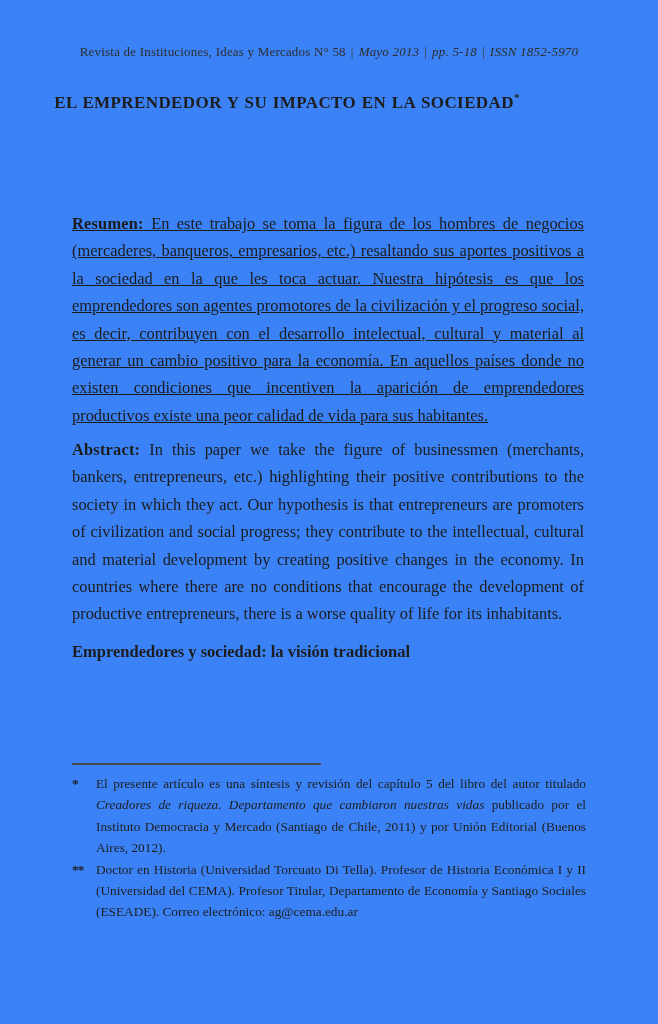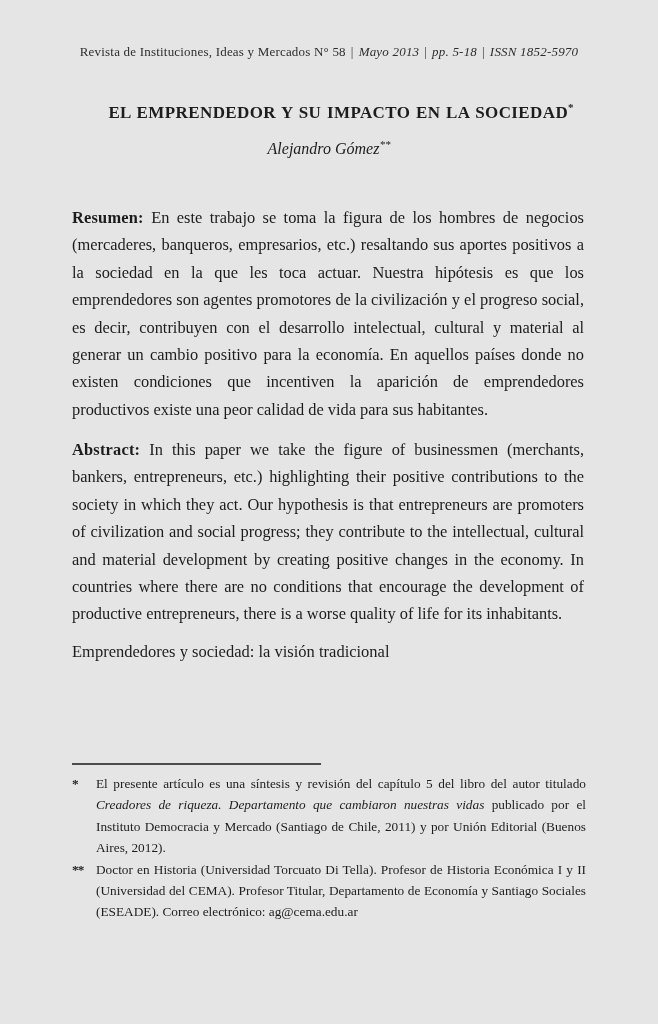--- a/index.html
+++ b/index.html
@@ -4,21 +4,21 @@
 <style>
   html, body {
     margin: 0;
     padding: 0;
     background: #ffffff;
   }
   .page {
     position: relative;
     width: 658px;
     height: 1024px;
-    background: #e5e5e5;
+    background: #3b82f6;
     overflow: hidden;
     font-family: "Liberation Serif", "DejaVu Serif", serif;
     color: #1d1d1d;
   }
 
   
   .journal-header {
     position: absolute;
     top: 44px;
     left: 0;
@@ -31,24 +31,24 @@
   }
   .journal-header .sep {
     padding: 0 5px;
     color: #3a3a3a;
   }
   .journal-header .it { font-style: italic; }
 
   
   .paper-title {
     position: absolute;
-    top: 92px;
+    top: 82px;
     left: 0;
     width: 574px;
-    text-align: right;
+    text-align: center;
     font-weight: bold;
     font-size: 17px;
     letter-spacing: 0.4px;
     word-spacing: 1px;
   }
   .paper-title sup, .author sup {
     font-size: 11px;
     vertical-align: super;
     line-height: 0;
   }
@@ -67,29 +67,29 @@
     position: absolute;
     left: 72px;
     width: 512px;
     margin: 0;
     font-size: 16.4px;
     line-height: 27.4px;
     text-align: justify;
     color: #1c1c1c;
   }
   .abs-par b { letter-spacing: 0.2px; }
-  #resumen { top: 204px; }
+  #resumen { top: 210px; text-decoration: underline; }
   #abstract { top: 436px; }
 
   .section-heading {
     position: absolute;
     top: 642px;
     left: 72px;
     width: 512px;
-    font-weight: normal;
+    font-weight: bold;
     font-size: 16.5px;
     margin: 0;
   }
 
   .body-par {
     position: absolute;
     top: 688px;
     left: 72px;
     width: 512px;
     margin: 0;
@@ -137,21 +137,20 @@
 <body>
 
 <div class="page">
 
   <div class="journal-header">
     <span>Revista de Instituciones, Ideas y Mercados N° 58</span><span class="sep">|</span><span class="it">Mayo 2013</span><span class="sep">|</span><span class="it">pp. 5-18</span><span class="sep">|</span><span class="it">ISSN 1852-5970</span>
   </div>
 
   <h1 class="paper-title"><span>EL EMPRENDEDOR Y SU IMPACTO EN LA SOCIEDAD</span><sup>*</sup></h1>
 
-  <div class="author"><span>Alejandro Gómez</span><sup>**</sup></div>
 
   <p class="abs-par" id="resumen"><b>Resumen:</b><span> En este trabajo se toma la figura de los hombres de negocios (mercaderes, banqueros, empresarios, etc.) resaltando sus aportes positivos a la sociedad en la que les toca actuar. Nuestra hipótesis es que los emprendedores son agentes promotores de la civilización y el progreso social, es decir, contribuyen con el desarrollo intelectual, cultural y material al generar un cambio positivo para la economía. En aquellos países donde no existen condiciones que incentiven la aparición de emprendedores productivos existe una peor calidad de vida para sus habitantes.</span></p>
 
   <p class="abs-par" id="abstract"><b>Abstract:</b><span> In this paper we take the figure of businessmen (merchants, bankers, entrepreneurs, etc.) highlighting their positive contributions to the society in which they act. Our hypothesis is that entrepreneurs are promoters of civilization and social progress; they contribute to the intellectual, cultural and material development by creating positive changes in the economy. In countries where there are no conditions that encourage the development of productive entrepreneurs, there is a worse quality of life for its inhabitants.</span></p>
 
   <h2 class="section-heading">Emprendedores y sociedad: la visión tradicional</h2>
 
 
   <div class="fn-rule"></div>
 

